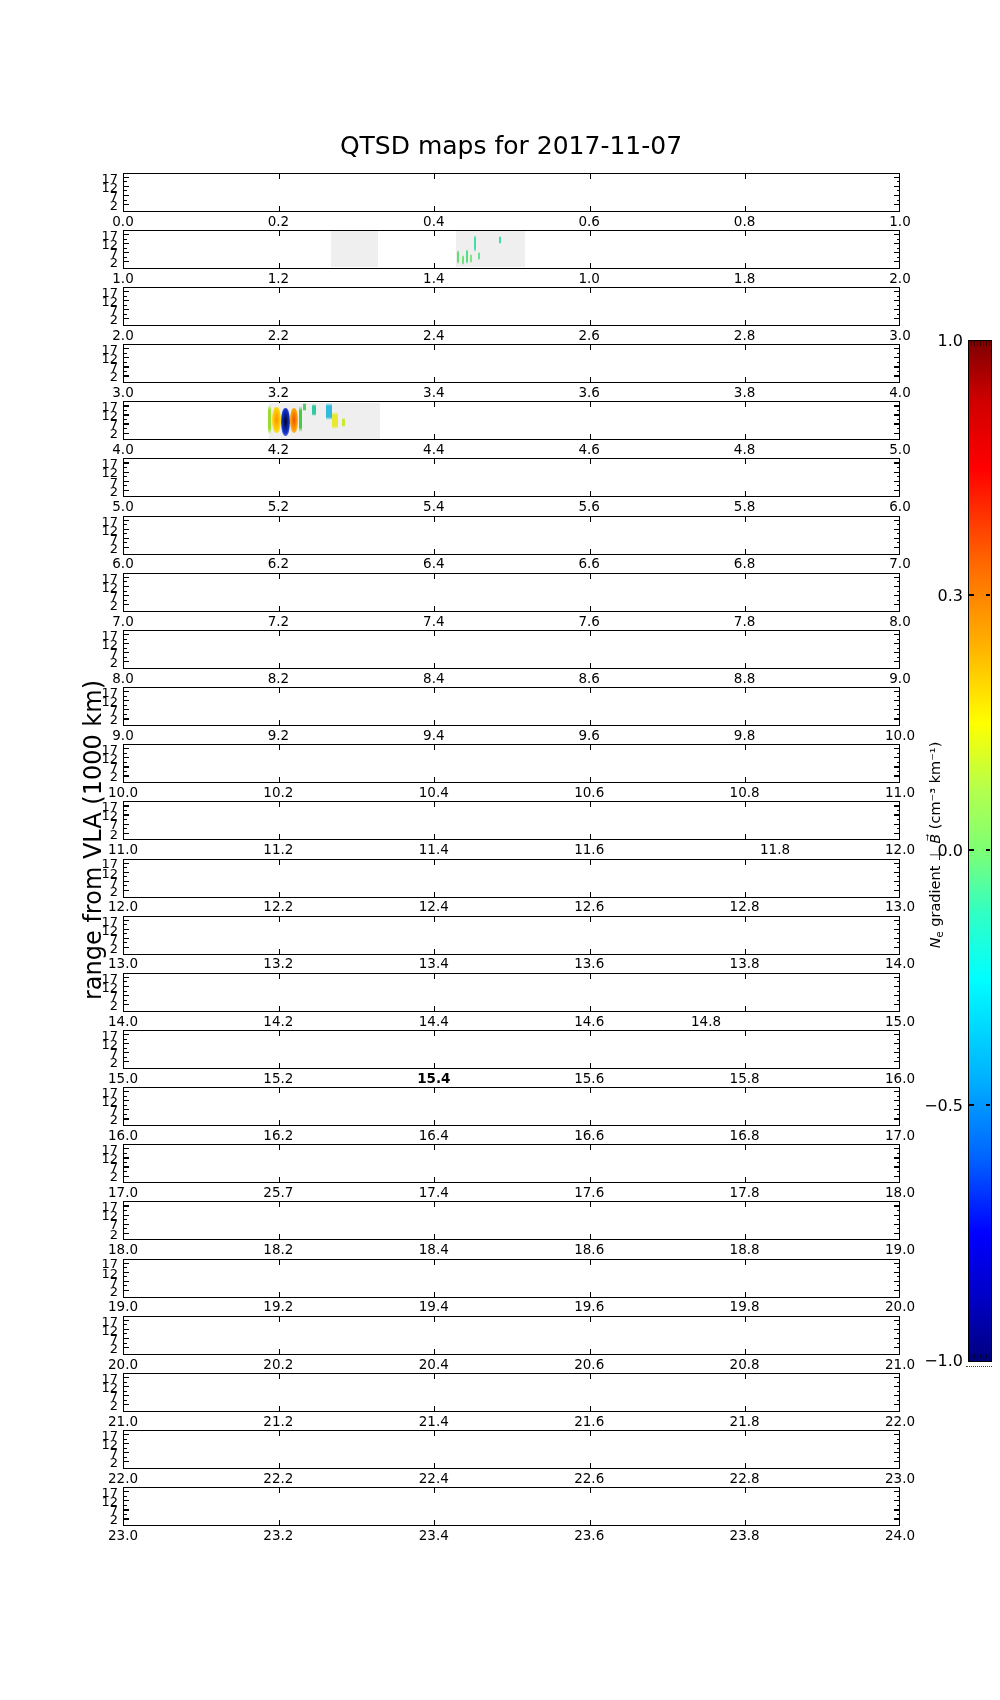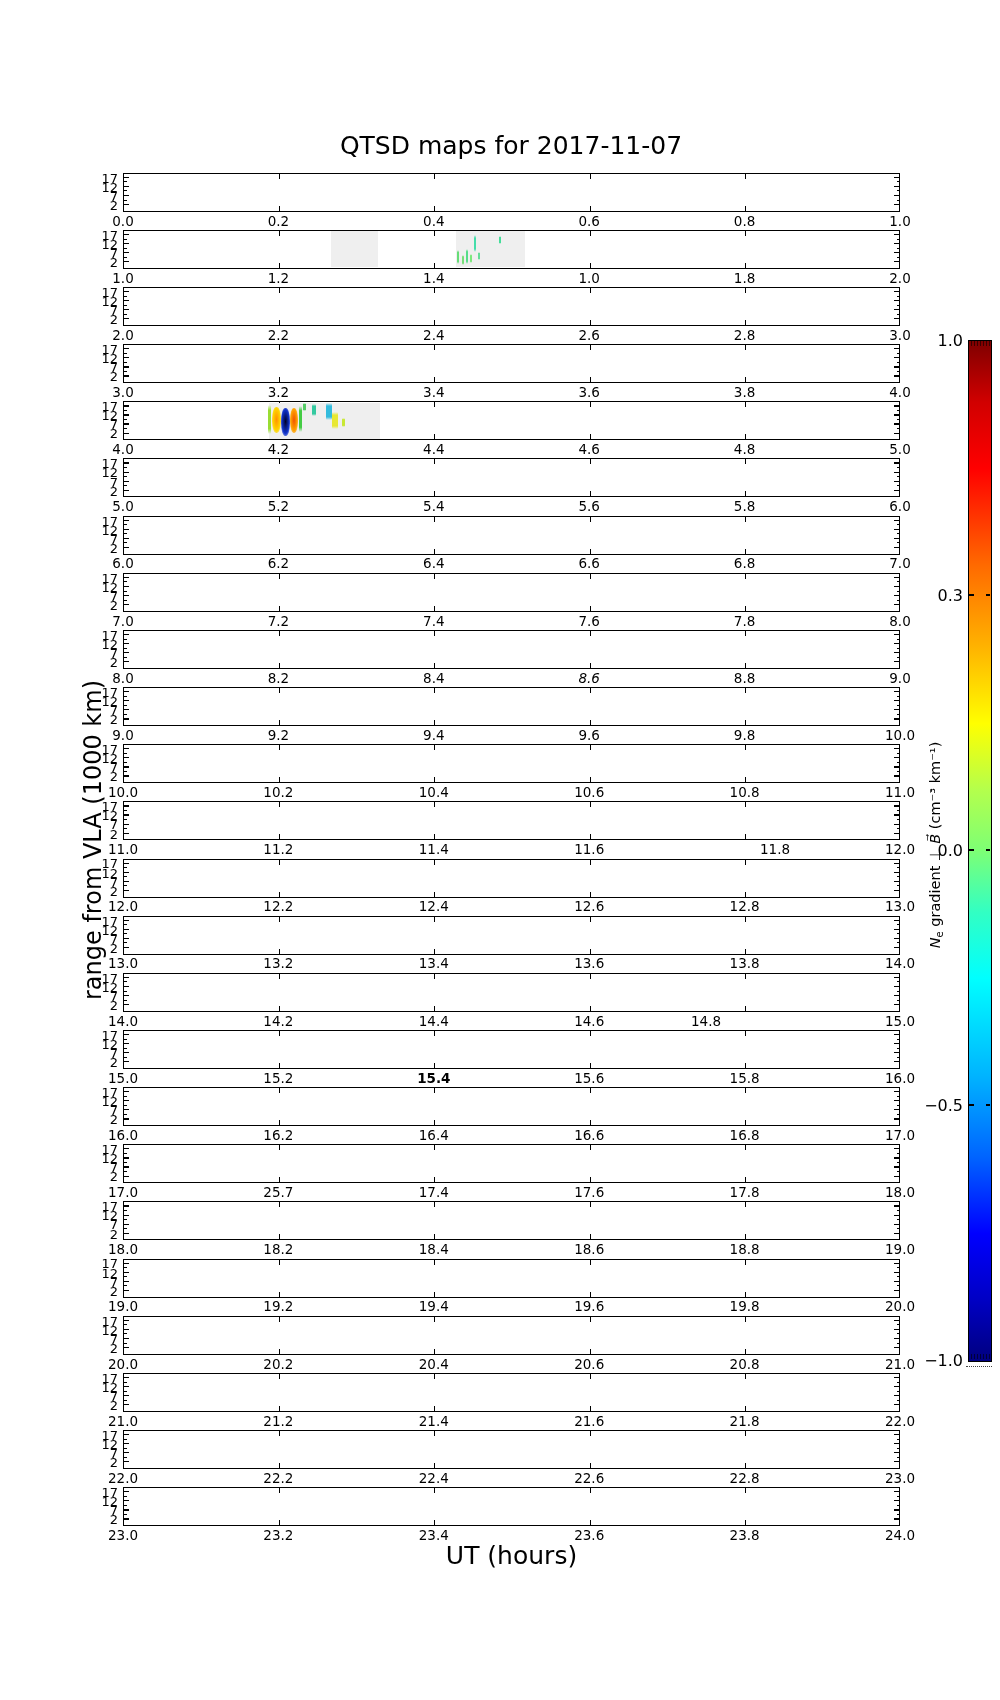--- a/index.html
+++ b/index.html
@@ -30,21 +30,20 @@
         white-space:nowrap;font-size:14.5px;}
   .sub{font-size:10px;vertical-align:-3px;}
   .it{font-style:italic;}
 </style>
 </head>
 <body>
 
 <div class="figure">
   <div class="title">QTSD maps for 2017-11-07</div>
   <div class="ylabel">range from VLA (1000 km)</div>
-  <div class="xlabel">UT (hours)</div>
 
   <div id="panels">
       <div class="panel" id="panel-0" style="top: 172.7px;">
         <div class="tick" style="left: 154.8px; width: 1.2px; height: 5px; top: 0px;"></div>
         <div class="tick" style="left: 154.8px; width: 1.2px; height: 5px; bottom: 0px;"></div>
         <div class="tick" style="left: 310.2px; width: 1.2px; height: 5px; top: 0px;"></div>
         <div class="tick" style="left: 310.2px; width: 1.2px; height: 5px; bottom: 0px;"></div>
         <div class="tick" style="left: 465.6px; width: 1.2px; height: 5px; top: 0px;"></div>
         <div class="tick" style="left: 465.6px; width: 1.2px; height: 5px; bottom: 0px;"></div>
         <div class="tick" style="left: 621px; width: 1.2px; height: 5px; top: 0px;"></div>
@@ -356,21 +355,21 @@
         <div class="tick" style="left: 0px; top: 7.67105px; height: 1px; width: 2.5px;"></div>
         <div class="tick" style="right: 0px; top: 7.67105px; height: 1px; width: 2.5px;"></div>
       </div>
       <div class="yticklab" style="left: 92px; top: 634.832px;">17</div>
       <div class="yticklab" style="left: 92px; top: 643.911px;">12</div>
       <div class="yticklab" style="left: 92px; top: 652.989px;">7</div>
       <div class="yticklab" style="left: 92px; top: 662.068px;">2</div>
       <div class="xticklab" style="left: 123px; top: 669.7px;">8.0</div>
       <div class="xticklab" style="left: 278.4px; top: 669.7px;">8.2</div>
       <div class="xticklab" style="left: 433.8px; top: 669.7px;">8.4</div>
-      <div class="xticklab" style="left: 589.2px; top: 669.7px; font-style: italic;">8.6</div>
+      <div class="xticklab" style="left: 589.2px; top: 669.7px;">8.6</div>
       <div class="xticklab" style="left: 744.6px; top: 669.7px;">8.8</div>
       <div class="xticklab" style="left: 900px; top: 669.7px;">9.0</div>
       <div class="panel" id="panel-9" style="top: 687.05px;">
         <div class="tick" style="left: 154.8px; width: 1.2px; height: 5px; top: 0px;"></div>
         <div class="tick" style="left: 154.8px; width: 1.2px; height: 5px; bottom: 0px;"></div>
         <div class="tick" style="left: 310.2px; width: 1.2px; height: 5px; top: 0px;"></div>
         <div class="tick" style="left: 310.2px; width: 1.2px; height: 5px; bottom: 0px;"></div>
         <div class="tick" style="left: 465.6px; width: 1.2px; height: 5px; top: 0px;"></div>
         <div class="tick" style="left: 465.6px; width: 1.2px; height: 5px; bottom: 0px;"></div>
         <div class="tick" style="left: 621px; width: 1.2px; height: 5px; top: 0px;"></div>

